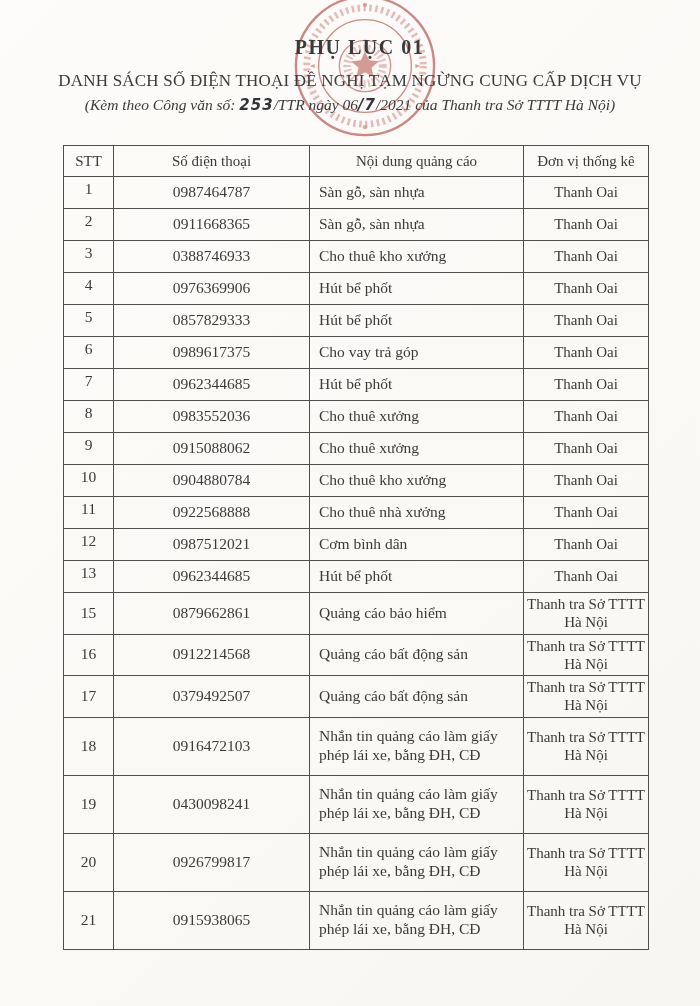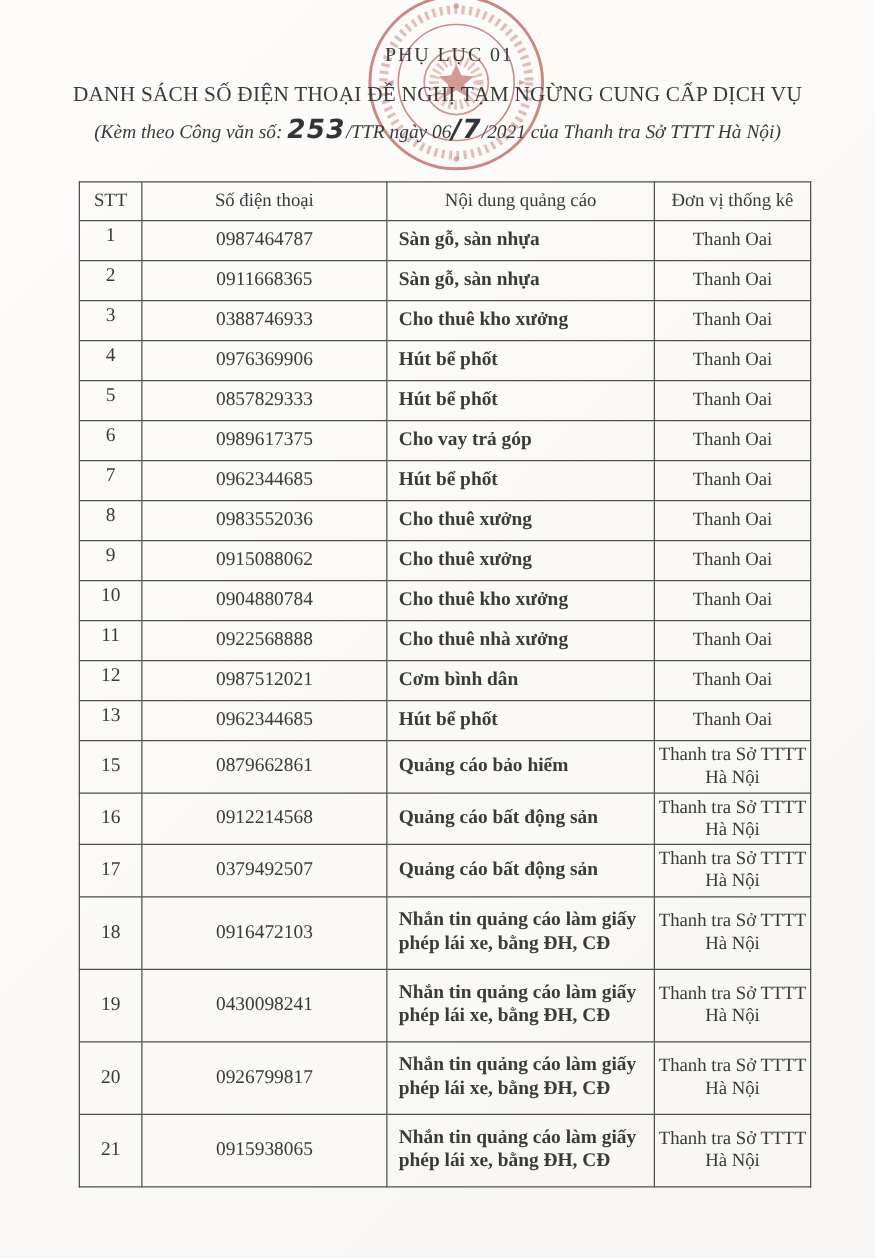--- a/index.html
+++ b/index.html
@@ -15,34 +15,34 @@
     color:var(--ink, #3a3a3a);
     overflow:hidden;
   }
 
   
   .doc-header {
     position:absolute; top:36px; left:0; width:100%;
     text-align:center; z-index:2;
   }
   .appendix-label {
-    font-size:16px; letter-spacing:1.5px; font-weight:400;padding-left:19px;
+    font-size:20px; letter-spacing:1.5px; font-weight:700;padding-left:19px;
   }
   .doc-title {
     margin-top:12px;
     font-size:17px; letter-spacing:.2px;
   }
   .doc-subtitle {
     margin-top:5px;
     font-style:italic; font-size:15.5px;
   }
   .handwritten {
     font-family:"DejaVu Sans", sans-serif;
     font-style:italic; font-weight:bold;
-    font-size:21px; color:#33343a;
+    font-size:15px; color:#33343a;
     letter-spacing:1px;
   }
 
   
   .stamp {
     position:absolute; left:291px; top:-8px;
     width:148px; height:148px;
     z-index:1;
     opacity:.62;
     filter:blur(.4px);
@@ -69,21 +69,21 @@
     vertical-align:middle;
     line-height:1.22;
   }
   .main-table th {
     height:31px;
     font-size:15px;
     font-weight:normal;
     text-align:center;
   }
   .main-table td { text-align:center; padding:2px 3px; }
-  .main-table td.cell-content { text-align:left; padding-left:9px; padding-right:4px;font-weight:bold; }
+  .main-table td.cell-content { text-align:left; padding-left:9px; padding-right:4px; }
 
   tr.grp-a { height:32px; }
   tr.grp-b { height:41px; }
   tr.grp-c { height:58px; }
   tr.grp-a td.cell-stt { vertical-align:top; padding-top:3px; }
   td.cell-unit { font-size:15px; padding-left:2px; padding-right:2px; }
 </style>
 </head>
 <body>
 

